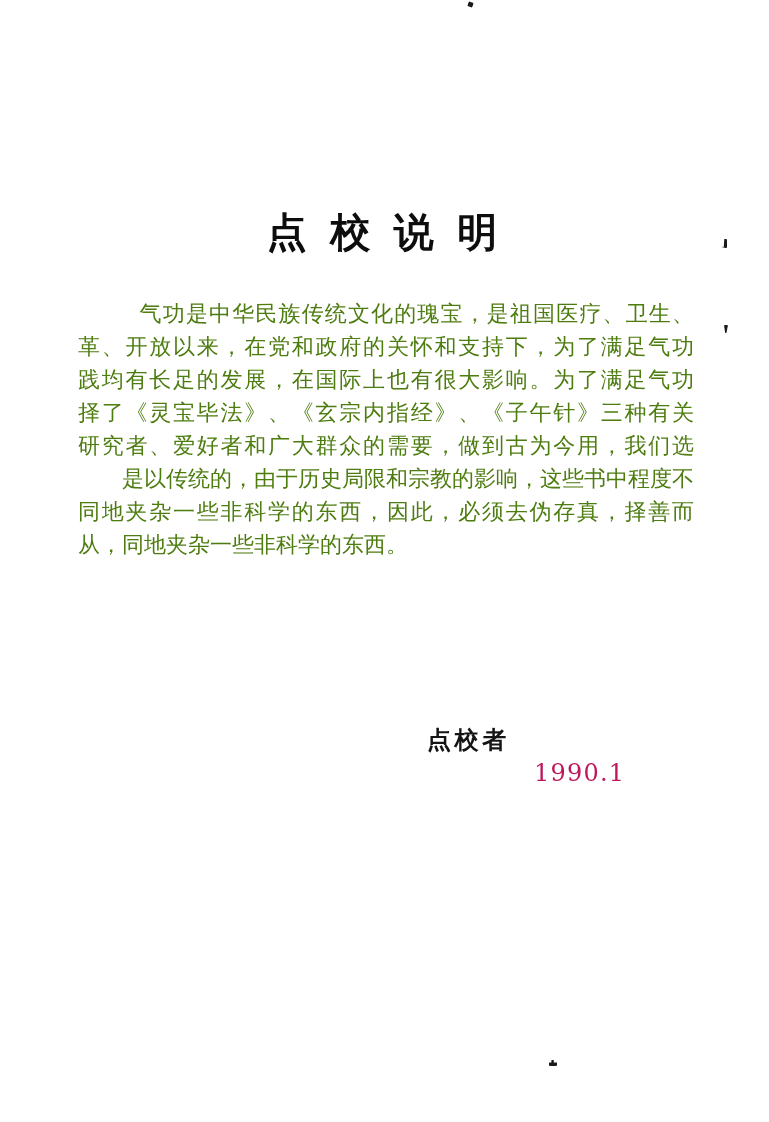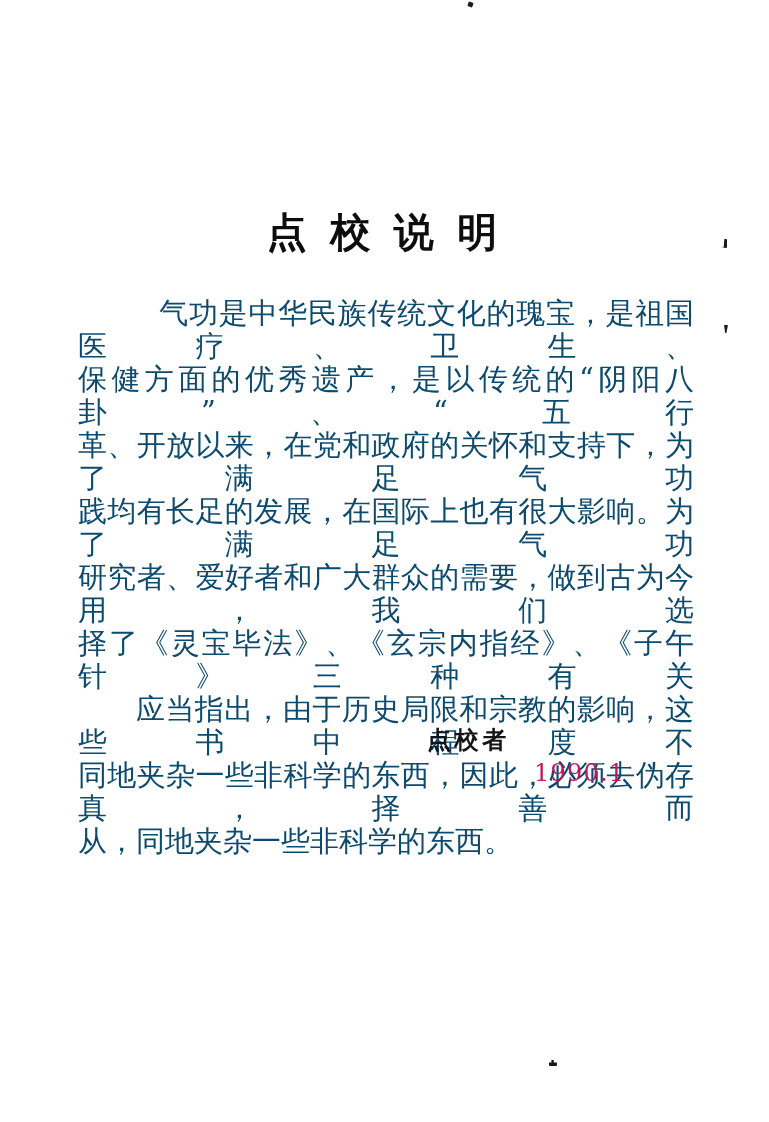--- a/index.html
+++ b/index.html
@@ -27,23 +27,23 @@
     font-weight: bold;
     letter-spacing: 0.12em;
     color: #0d0d0d;
     white-space: pre;
   }
   .body-text {
     position: absolute;
     top: 297px;
     left: 78px;
     width: 616px;
-    font-size: 29px;
+    font-size: 22px;
     line-height: 33px;
-    color: #0c4a6e;
+    color: #4d7c0f;
   }
   .line {
     text-align: justify;
     text-justify: inter-character;
     white-space: normal;
   }
   .line.fill {
     text-align-last: justify;
   }
   .p0 .indent, .line.indent.p0 { text-indent: 2.8em; }
@@ -77,26 +77,25 @@
 </style>
 </head>
 <body>
 
 <div class="page">
 
   <h1 class="title">点 校 说 明</h1>
 
   <div class="body-text">
       <div class="line p0 fill indent">气功是中华民族传统文化的瑰宝，是祖国医疗、卫生、</div>
-      <div class="line p0 fill">保健方面的优秀遗产，是以传统的“阴阳八卦”、“五行</div>
       <div class="line p0 fill">革、开放以来，在党和政府的关怀和支持下，为了满足气功</div>
       <div class="line p0 fill">践均有长足的发展，在国际上也有很大影响。为了满足气功</div>
+      <div class="line p0 fill">择了《灵宝毕法》、《玄宗内指经》、《子午针》三种有关</div>
       <div class="line p0 fill">研究者、爱好者和广大群众的需要，做到古为今用，我们选</div>
-      <div class="line p0 fill">择了《灵宝毕法》、《玄宗内指经》、《子午针》三种有关</div>
-      <div class="line p1 fill indent">应当指出，由于历史局限和宗教的影响，这些书中程度不</div>
+      <div class="line p1 fill indent">是以传统的，由于历史局限和宗教的影响，这些书中程度不</div>
       <div class="line p1 fill">同地夹杂一些非科学的东西，因此，必须去伪存真，择善而</div>
       <div class="line p1">从，同地夹杂一些非科学的东西。</div>
     </div>
 
   <div class="signature">点校者</div>
 
   <div class="date">1990.1</div>
 
   <span class="speck speck-top"></span>
   <span class="speck speck-right-1"></span>

